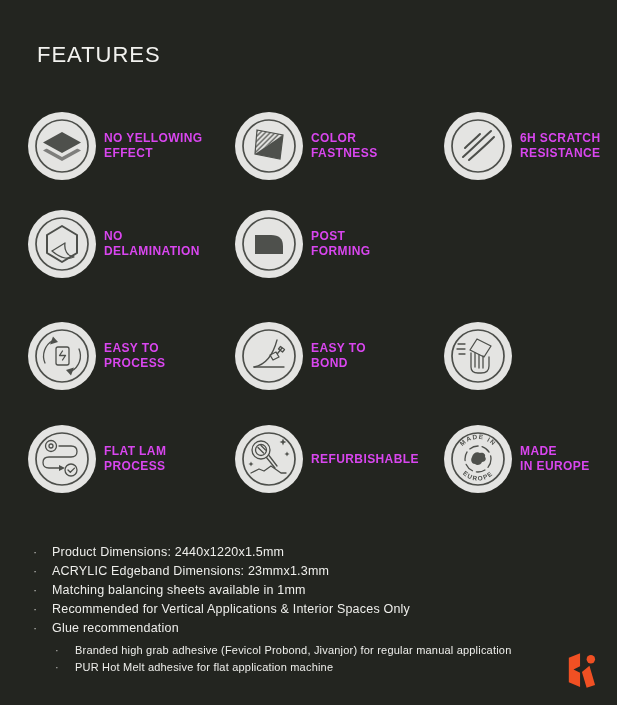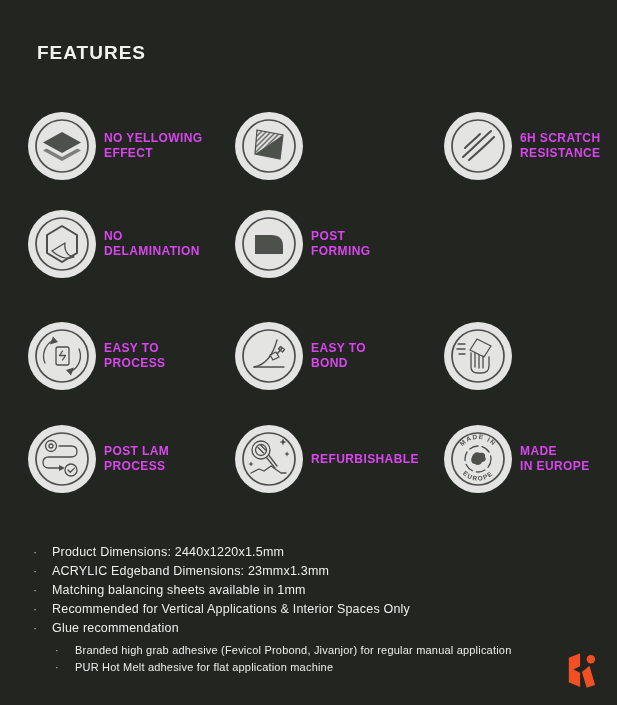--- a/index.html
+++ b/index.html
@@ -1,21 +1,21 @@
 <!DOCTYPE html>
 <html><head>
 <meta charset="utf-8">
 <style>
   html,body{margin:0;padding:0;background:#111;}
   #page{
     position:relative;width:617px;height:705px;background:#232520;
     overflow:hidden;font-family:"Liberation Sans",sans-serif;
   }
   .title{
-    position:absolute;left:37px;top:42px;font-size:19px;font-weight:700;
+    position:absolute;left:37px;top:42px;font-size:22px;font-weight:400;
     letter-spacing:1px;color:#f2f2ef;
   }
   .grid{position:absolute;left:28px;top:112px;width:575px;}
   .frow{display:flex;}
   .frow.g1{margin-bottom:30px}.frow.g2{margin-bottom:44px}.frow.g3{margin-bottom:35px}
   .cell{display:flex;align-items:center;}
   .cell.c1{width:207px}.cell.c2{width:209px}.cell.c3{width:159px}
   .badge{display:block;flex:0 0 auto;}
   .flabel{margin-left:8px;font-size:12px;font-weight:700;color:#d946ef;
           letter-spacing:.4px;line-height:15px;}
@@ -69,20 +69,24 @@
         </div>
       </div>
       <div class="cell c2">
         <svg class="badge" width="68" height="68" viewBox="0 0 68 68">
           <circle class="disc" cx="34" cy="34" r="34"></circle>
             <circle class="ring" cx="34" cy="34" r="26"></circle>
           <polygon points="22,18 48,23 20,42" fill="url(#hatch)"></polygon>
           <polygon class="icf" points="48,23 45,47 20,42"></polygon>
           <polygon points="22,18 48,23 45,47 20,42" fill="none" stroke="#4e504c" stroke-width="1.2"></polygon>
         </svg>
+        <div class="flabel">
+          <div>COLOR</div>
+            <div>FASTNESS</div>
+        </div>
       </div>
       <div class="cell c3">
         <svg class="badge" width="68" height="68" viewBox="0 0 68 68">
           <circle class="disc" cx="34" cy="34" r="34"></circle>
             <circle class="ring" cx="34" cy="34" r="26"></circle>
           <path class="ic" d="M19,45 C28,37 38,27 47,19"></path>
           <path class="ic" d="M25,48 C33,41 43,32 50,25"></path>
           <path class="ic" d="M21,36 C26,31 31,27 36,22"></path>
         </svg>
         <div class="flabel">
@@ -168,21 +172,21 @@
           <circle class="disc" cx="34" cy="34" r="34"></circle>
             <circle class="ring" cx="34" cy="34" r="26"></circle>
           <circle class="ic thin" cx="23" cy="21" r="5.5"></circle>
             <circle class="ic thin" cx="23" cy="21" r="2"></circle>
           <path class="ic thin" d="M31,21 h12 q6,0 6,5.5 q0,5.5 -6,5.5 h-22 q-6,0 -6,5.5 q0,5.5 6,5.5 h10"></path>
           <polygon class="icf" points="31,40 37,43 31,46"></polygon>
           <circle class="ic thin" cx="43" cy="45" r="6"></circle>
           <path class="ic thin" d="M40,45 l2.3,2.3 l4.2,-4.2"></path>
         </svg>
         <div class="flabel">
-          <div>POST LAM</div>
+          <div>FLAT LAM</div>
             <div>PROCESS</div>
         </div>
       </div>
       <div class="cell c2">
         <svg class="badge" width="68" height="68" viewBox="0 0 68 68">
           <circle class="disc" cx="34" cy="34" r="34"></circle>
             <circle class="ring" cx="34" cy="34" r="26"></circle>
           <circle class="ic thin" cx="26" cy="25" r="9"></circle>
             <circle class="ic thin" cx="26" cy="25" r="5.5"></circle>
           <path class="ic thin" d="M23,22.5 l5.5,5.5 M26,20.5 l4.5,4.5"></path>

